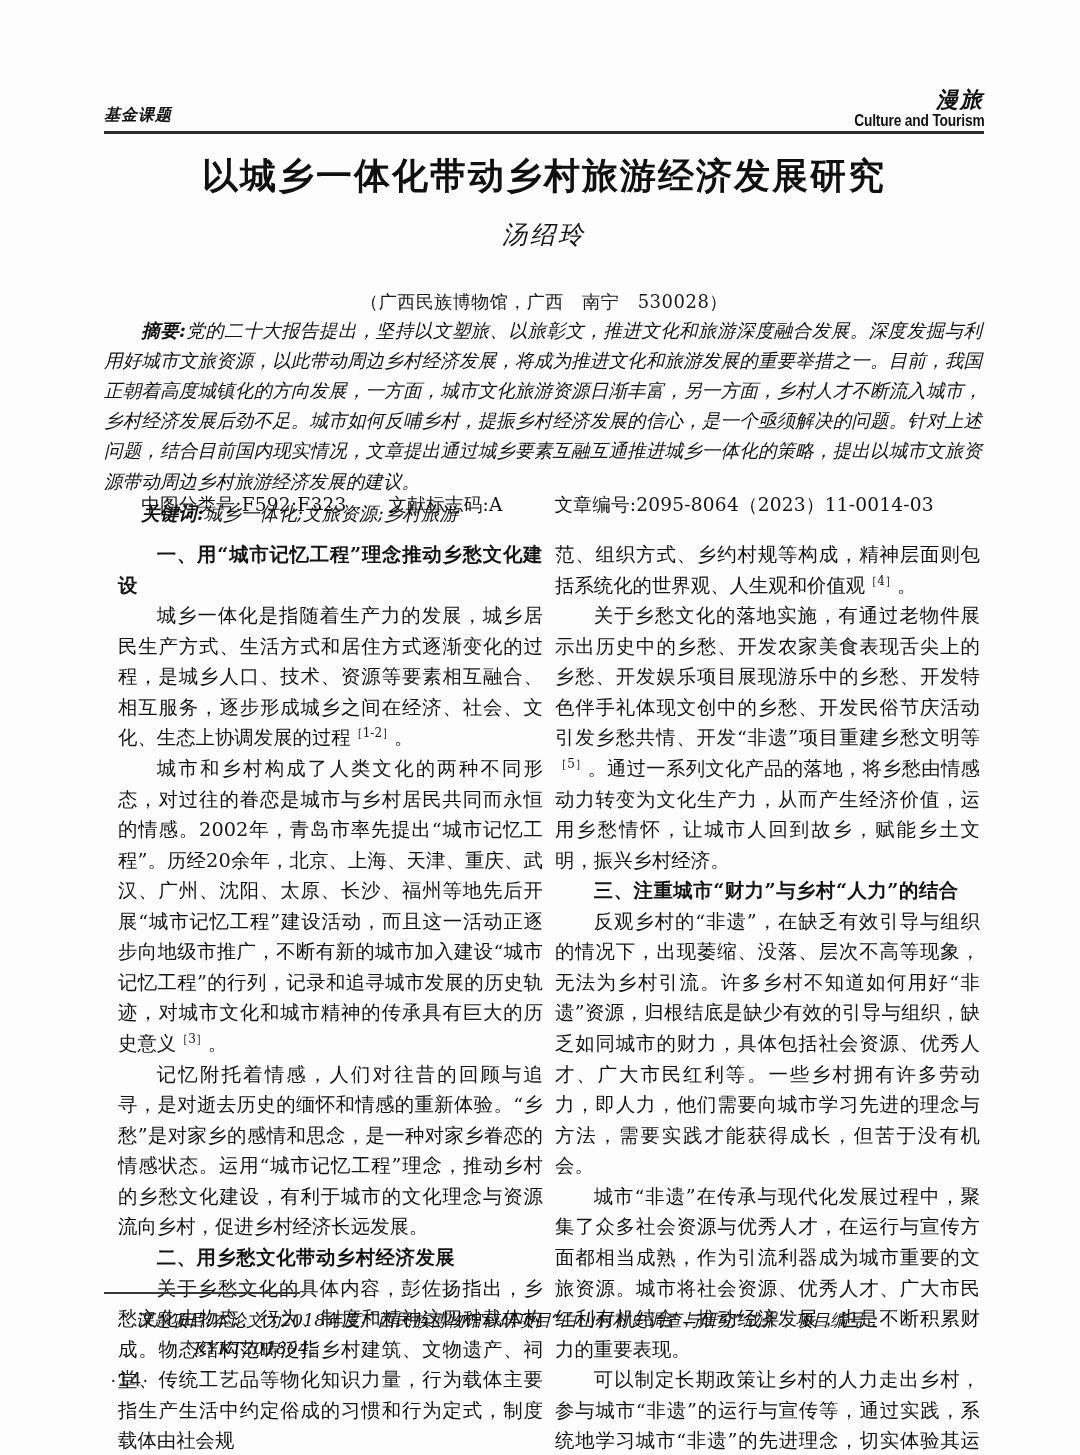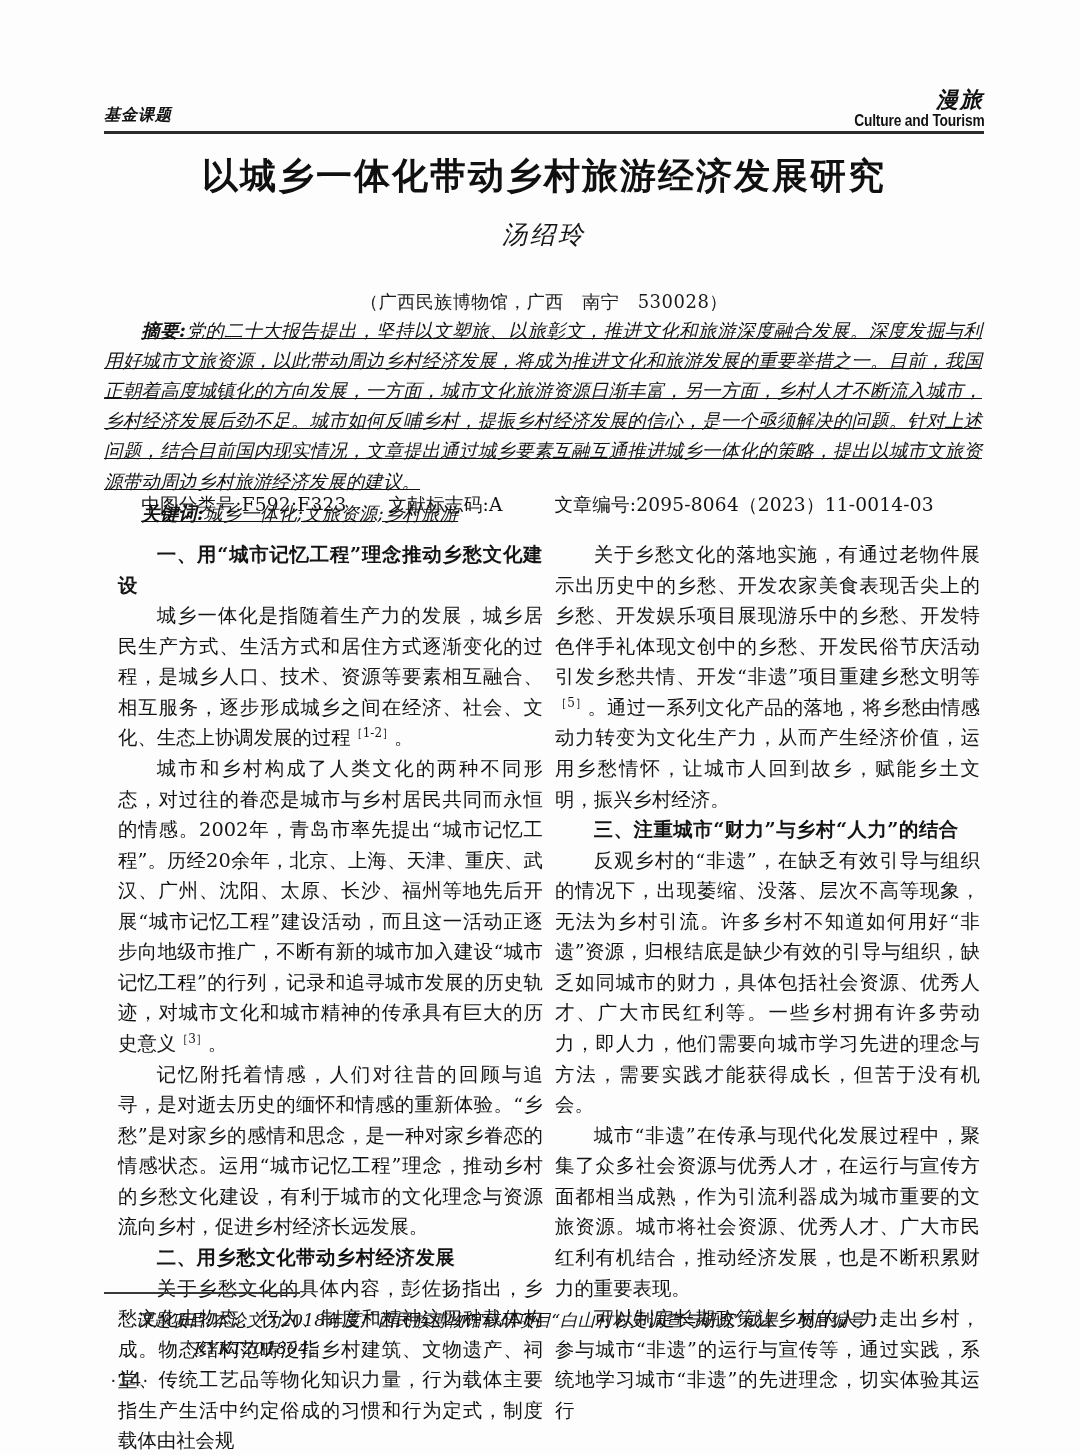--- a/index.html
+++ b/index.html
@@ -117,21 +117,21 @@
     width: 878px;
     top: 316px;
     font-size: 18.6px;
     line-height: 1.62;
     text-align: justify;
     text-justify: inter-ideograph;
     color: #131313;
     font-family: "DejaVu Serif", serif;
     font-style: italic;
   }
-  .abs-block p { margin: 0; text-decoration: underline; }
+  .abs-block p { margin: 0; }
   .abs-para { text-indent: 2em; }
   .lbl-bold { font-weight: 700; font-style: italic; }
 
   .keywords {
     text-indent: 2em;
     margin-top: 2px !important;
   }
 
   .codes {
     position: absolute;
@@ -241,20 +241,21 @@
   <div class="cols">
     <div class="col" id="col-left">
         <p class="sec-head"><span>一、用“城市记忆工程”理念推动乡愁文化建设</span></p>
         <p><span>城乡一体化是指随着生产力的发展，城乡居民生产方式、生活方式和居住方式逐渐变化的过程，是城乡人口、技术、资源等要素相互融合、相互服务，逐步形成城乡之间在经济、社会、文化、生态上协调发展的过程</span><sup class="ref">［1-2］</sup><span>。</span></p>
         <p><span>城市和乡村构成了人类文化的两种不同形态，对过往的眷恋是城市与乡村居民共同而永恒的情感。2002年，青岛市率先提出“城市记忆工程”。历经20余年，北京、上海、天津、重庆、武汉、广州、沈阳、太原、长沙、福州等地先后开展“城市记忆工程”建设活动，而且这一活动正逐步向地级市推广，不断有新的城市加入建设“城市记忆工程”的行列，记录和追寻城市发展的历史轨迹，对城市文化和城市精神的传承具有巨大的历史意义</span><sup class="ref">［3］</sup><span>。</span></p>
         <p><span>记忆附托着情感，人们对往昔的回顾与追寻，是对逝去历史的缅怀和情感的重新体验。“乡愁”是对家乡的感情和思念，是一种对家乡眷恋的情感状态。运用“城市记忆工程”理念，推动乡村的乡愁文化建设，有利于城市的文化理念与资源流向乡村，促进乡村经济长远发展。</span></p>
         <p class="sec-head"><span>二、用乡愁文化带动乡村经济发展</span></p>
         <p><span>关于乡愁文化的具体内容，彭佐扬指出，乡愁文化由物态、行为、制度和精神这四种载体构成。物态结构范畴泛指乡村建筑、文物遗产、祠堂、传统工艺品等物化知识力量，行为载体主要指生产生活中约定俗成的习惯和行为定式，制度载体由社会规</span></p>
       </div>
     <div class="col" id="col-right">
+        <p class="noindent"><span>范、组织方式、乡约村规等构成，精神层面则包括系统化的世界观、人生观和价值观</span><sup class="ref">［4］</sup><span>。</span></p>
         <p><span>关于乡愁文化的落地实施，有通过老物件展示出历史中的乡愁、开发农家美食表现舌尖上的乡愁、开发娱乐项目展现游乐中的乡愁、开发特色伴手礼体现文创中的乡愁、开发民俗节庆活动引发乡愁共情、开发“非遗”项目重建乡愁文明等</span><sup class="ref">［5］</sup><span>。通过一系列文化产品的落地，将乡愁由情感动力转变为文化生产力，从而产生经济价值，运用乡愁情怀，让城市人回到故乡，赋能乡土文明，振兴乡村经济。</span></p>
         <p class="sec-head"><span>三、注重城市“财力”与乡村“人力”的结合</span></p>
         <p><span>反观乡村的“非遗”，在缺乏有效引导与组织的情况下，出现萎缩、没落、层次不高等现象，无法为乡村引流。许多乡村不知道如何用好“非遗”资源，归根结底是缺少有效的引导与组织，缺乏如同城市的财力，具体包括社会资源、优秀人才、广大市民红利等。一些乡村拥有许多劳动力，即人力，他们需要向城市学习先进的理念与方法，需要实践才能获得成长，但苦于没有机会。</span></p>
         <p><span>城市“非遗”在传承与现代化发展过程中，聚集了众多社会资源与优秀人才，在运行与宣传方面都相当成熟，作为引流利器成为城市重要的文旅资源。城市将社会资源、优秀人才、广大市民红利有机结合，推动经济发展，也是不断积累财力的重要表现。</span></p>
         <p><span>可以制定长期政策让乡村的人力走出乡村，参与城市“非遗”的运行与宣传等，通过实践，系统地学习城市“非遗”的先进理念，切实体验其运行</span></p>
       </div>
   </div>
 
   <div class="fn-rule"></div>
   <div class="footnote"><span class="fn-label">课题项目:</span><span>本论文为2018年度广西民族博物馆科研项目“白山村村史调查与研究”成果，项目编号：</span><span class="fn-second">KYKT201804。</span></div>

